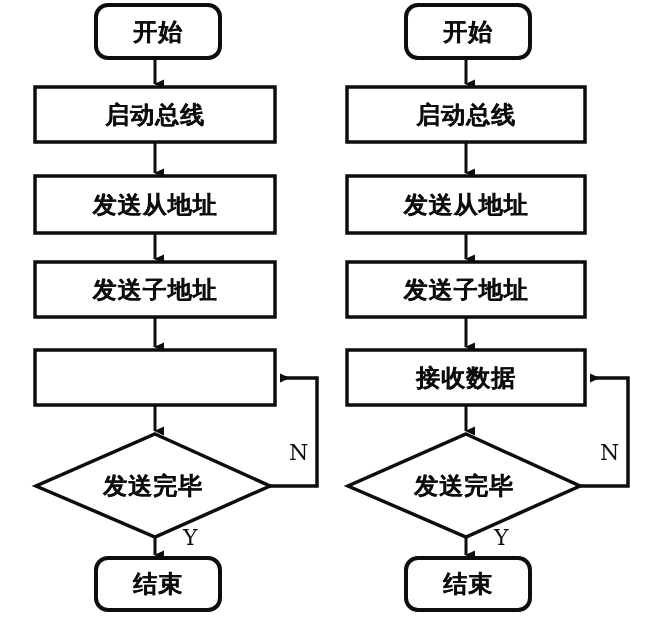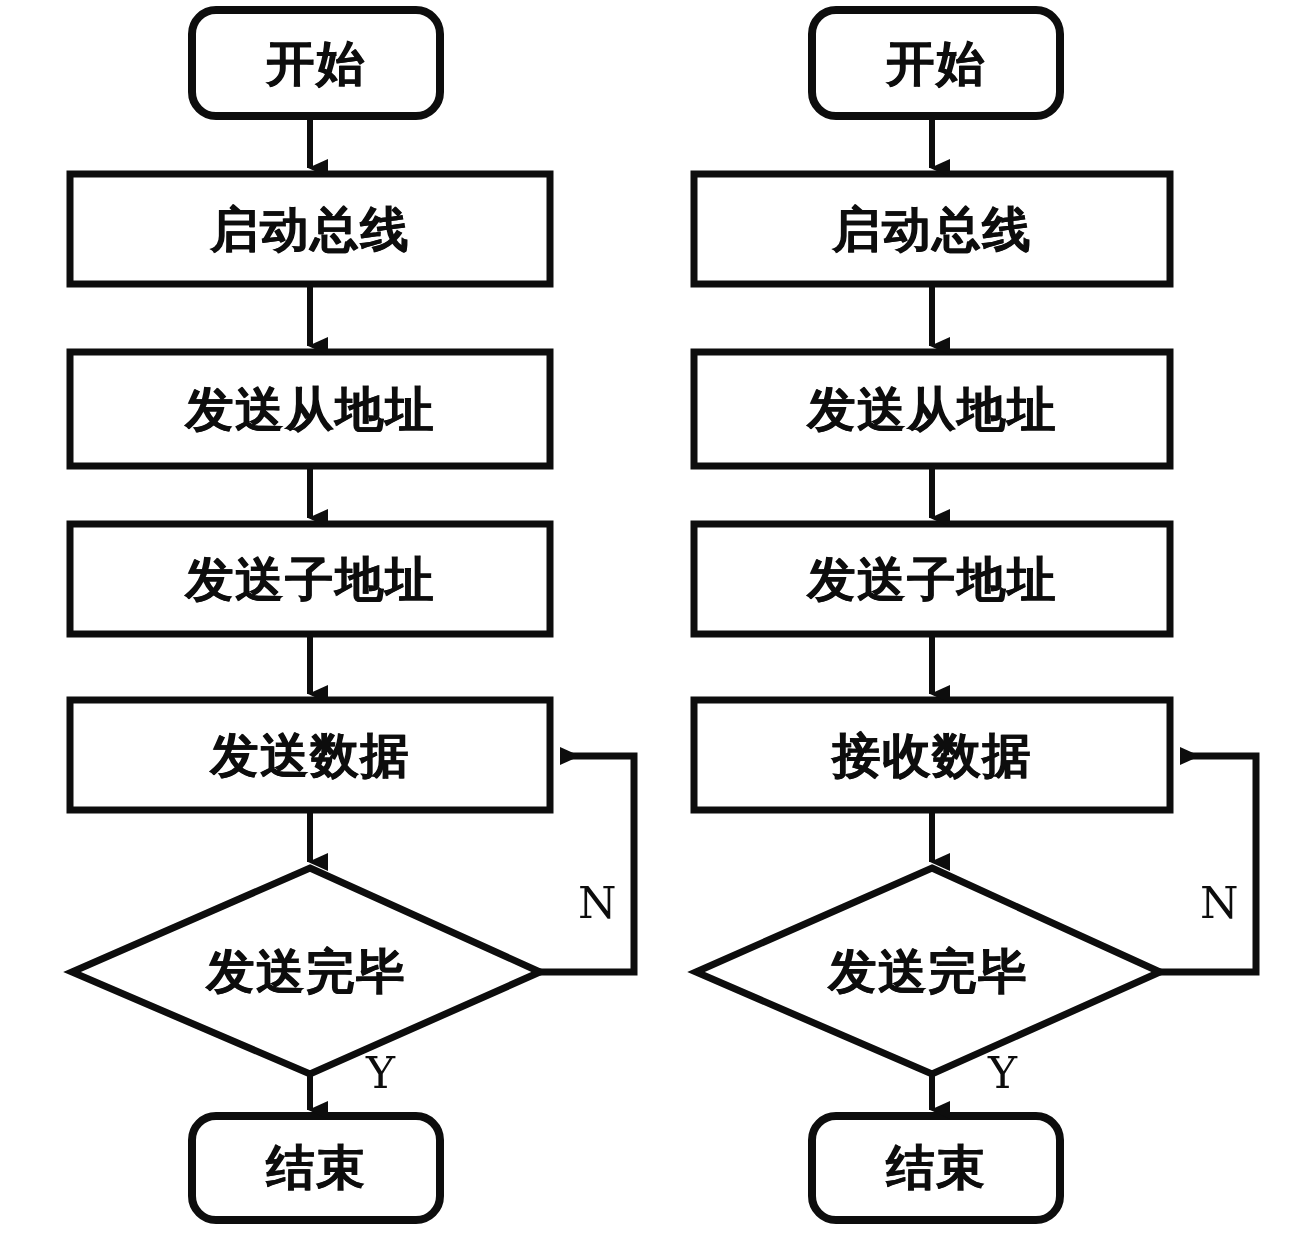--- a/index.html
+++ b/index.html
@@ -113,21 +113,20 @@
   </svg>
 
   <div class="node-label" style="left:96px; top:5px; width:124px; height:53px;">开始</div>
 
   <div class="node-label" style="left:35px; top:87px; width:240px; height:55px;">启动总线</div>
 
   <div class="node-label" style="left:35px; top:176px; width:240px; height:57px;">发送从地址</div>
 
   <div class="node-label" style="left:35px; top:262px; width:240px; height:55px;">发送子地址</div>
 
-  <div class="node-label" style="left:35px; top:350px; width:240px; height:55px;">发送数据</div>
 
   <div class="node-label" style="left:36px; top:460px; width:234px; height:52px;">发送完毕</div>
 
   <div class="node-label" style="left:96px; top:558px; width:124px; height:52px;">结束</div>
 
   <div class="branch-label" style="left:289px; top:442px;">N</div>
 
   <div class="branch-label" style="left:183px; top:527px;">Y</div>
 
   <div class="node-label" style="left:406px; top:5px; width:124px; height:53px;">开始</div>

